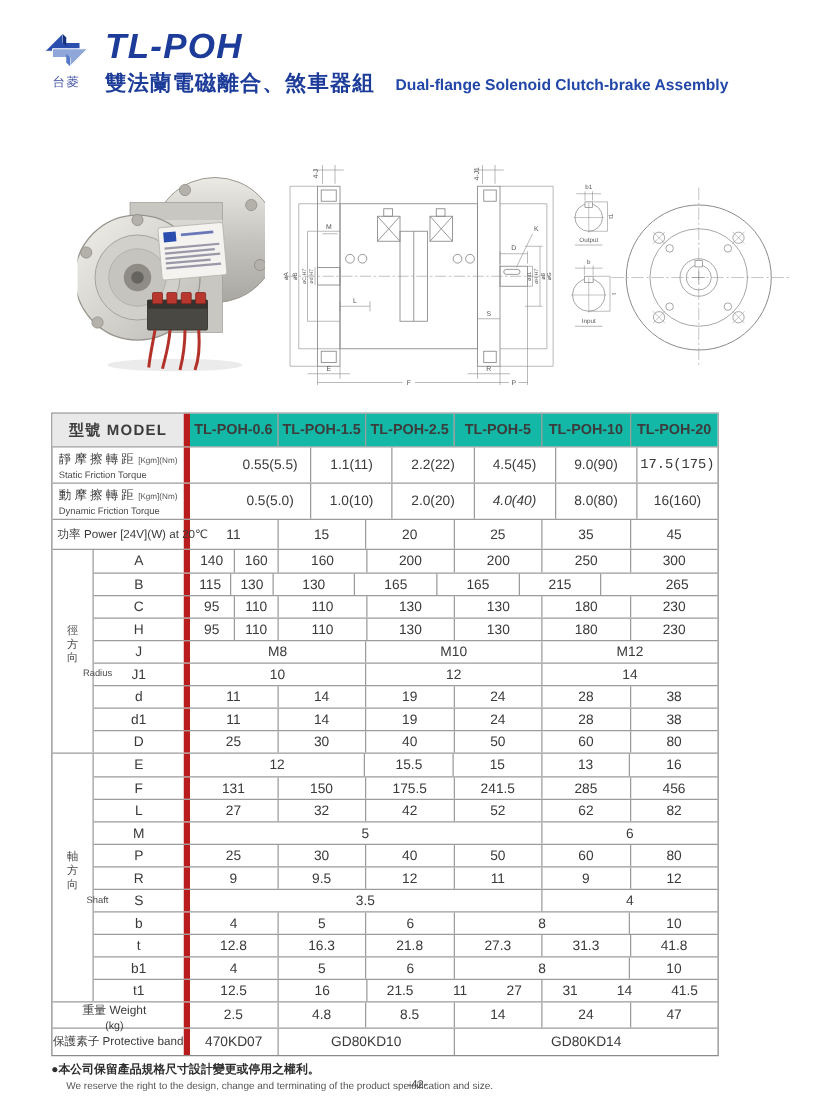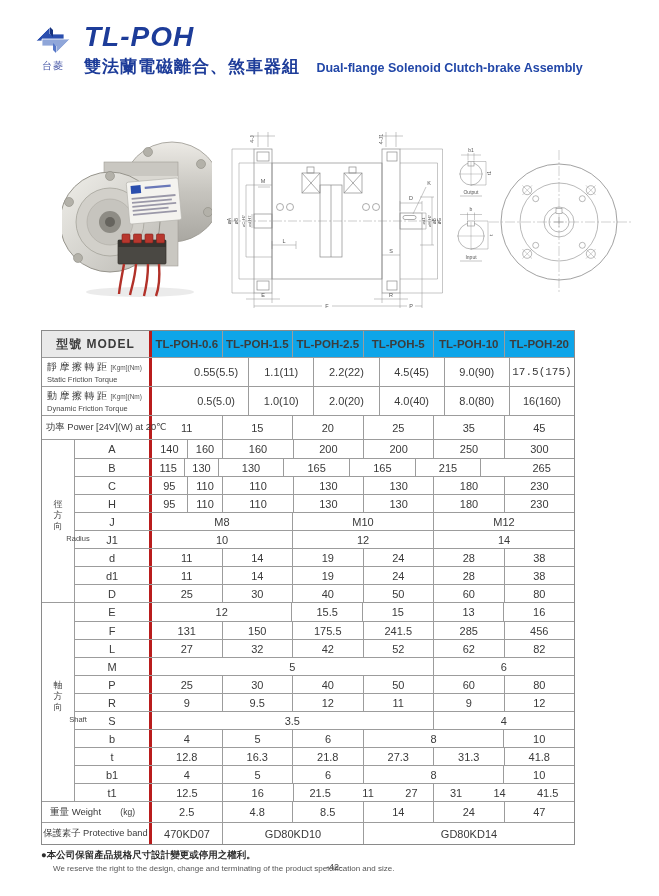--- a/index.html
+++ b/index.html
@@ -34,50 +34,50 @@
   #fig-front   { left: 455px; top: 140px; }
 
   
   #spec-table {
     position: absolute; left: 41px; top: 330px; width: 534px;
     border: 1.5px solid #8a8a8a; background: #fff;
     font-size: 11px; color: #3a3a3a;
   }
   #spec-table > div:not(:first-child) { border-top: 1px solid #9c9c9c; }
   .t-row { display: flex; align-items: stretch; }
-  .t-label { width: 110px; border-right: 3px solid #b91c1c; display: flex; flex-direction: column; justify-content: center; }
+  .t-label { width: 110px; border-right: 5px solid #b91c1c; display: flex; flex-direction: column; justify-content: center; }
   .cells { flex: 1; display: flex; align-items: stretch; }
   .cell { flex-basis: 0; display: flex; align-items: center; justify-content: center; border-left: 1px solid #9c9c9c; }
   .cell.first { border-left: none; }
   .cell.multi { justify-content: space-around; }
 
   .header-row { height: 26px; background: #e9e9e9; }
   .header-row .t-label { align-items: center; font-size: 12px; font-weight: bold; color: #3c3c3c; letter-spacing: 1px; }
-  .model-cell { font-size: 11.5px; font-weight: bold; color: #3c3c3c; background: #0ea5e9; }
+  .model-cell { font-size: 11.5px; font-weight: bold; color: #3c3c3c; background: #14b8a6; }
 
   .spec-row { height: 29px; gap: 32px; }
   .power-row { height: 24px; }
   .two-line { padding: 2px 5px; }
   .two-line .l1 { display: flex; align-items: baseline; }
   .two-line .zh { font-size: 10px; letter-spacing: 2.5px; white-space: nowrap; }
   .two-line .unit { font-size: 6.5px; color: #555; margin-left: 1px; white-space: nowrap; }
   .two-line .en { font-size: 7.5px; color: #4a4a4a; margin-top: 1px; white-space: nowrap; }
   .one-line { padding: 0 4px; font-size: 9.3px; white-space: nowrap; }
 
   .t-section { display: flex; align-items: stretch; }
   .sec-strip { width: 33px; border-right: 1px solid #9c9c9c; display: flex; flex-direction: column; align-items: center; justify-content: center; }
   .sec-ch { font-size: 9px; line-height: 11px; color: #4a4a4a; }
   .sec-en { font-size: 7.5px; color: #4a4a4a; margin-top: 2px; padding-left: 40px; }
   .sec-body { flex: 1; }
   .sec-body .t-row:not(:first-child) { border-top: 1px solid #9c9c9c; }
   .dim-row { height: 18px; }
   .dim-label { width: 77px; align-items: center; font-size: 11px; }
 
   .weight-row { height: 21px; }
-  .weight-label { flex-direction: row; align-items: center; padding: 0 14px 0 8px; justify-content: space-between; }
+  .weight-label { flex-direction: column; align-items: center; padding: 0 14px 0 8px; justify-content: space-between; }
   .weight-label .zh { font-size: 9.5px; }
   .weight-label .unit { font-size: 8.5px; }
   .prot-row { height: 22px; }
   .prot-label { align-items: center; flex-direction: row; justify-content: center; font-size: 9.3px; }
 
   
   .footer { position: absolute; left: 41px; top: 849px; width: 600px; }
   .f-zh { font-size: 9.5px; font-weight: bold; color: #2e2e2e; }
   .f-en { font-size: 8px; color: #555; margin: 2px 0 0 12px; }
   .f-page { position: absolute; left: 285px; top: 13px; font-size: 9px; color: #444; }
@@ -364,21 +364,21 @@
         <div class="l1">
           <div class="zh">動摩擦轉距</div>
           <div class="unit">[Kgm](Nm)</div>
         </div>
         <div class="en">Dynamic Friction Torque</div>
       </div>
       <div class="cells">
         <div class="cell first" style="flex-grow: 2; flex-basis: 0px;">0.5(5.0)</div>
         <div class="cell" style="flex-grow: 2; flex-basis: 0px;">1.0(10)</div>
         <div class="cell" style="flex-grow: 2; flex-basis: 0px;">2.0(20)</div>
-        <div class="cell" style="flex-grow: 2; flex-basis: 0px;">4.0(40)</div>
+        <div class="cell" style="flex-grow: 2; flex-basis: 0px; font-style: italic;">4.0(40)</div>
         <div class="cell" style="flex-grow: 2; flex-basis: 0px;">8.0(80)</div>
         <div class="cell" style="flex-grow: 2; flex-basis: 0px;">16(160)</div>
       </div>
     </div>
     <div class="t-row power-row">
       <div class="t-label one-line">功率 Power [24V](W) at 20℃</div>
       <div class="cells">
         <div class="cell first" style="flex-grow: 2; flex-basis: 0px;">11</div>
         <div class="cell" style="flex-grow: 2; flex-basis: 0px;">15</div>
         <div class="cell" style="flex-grow: 2; flex-basis: 0px;">20</div>

